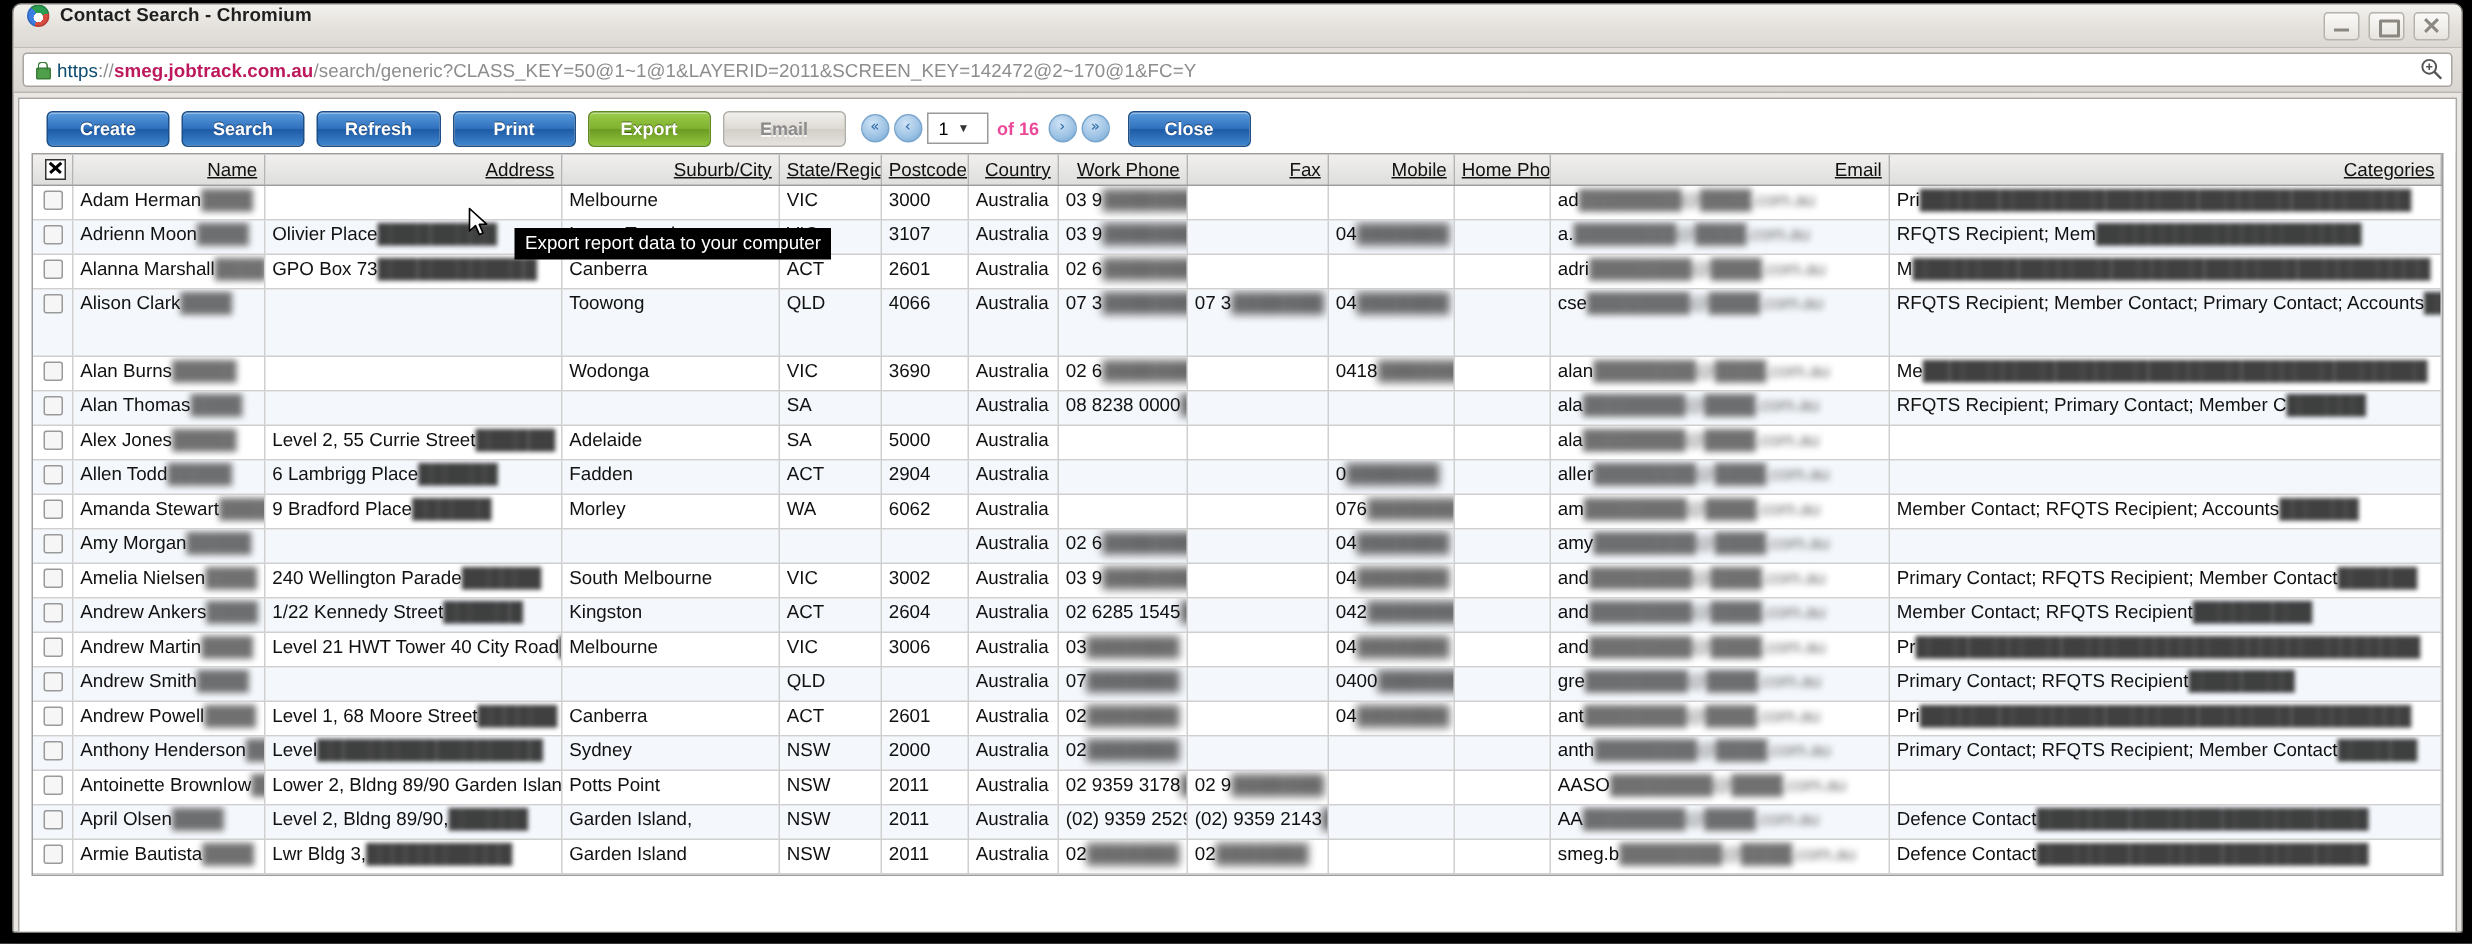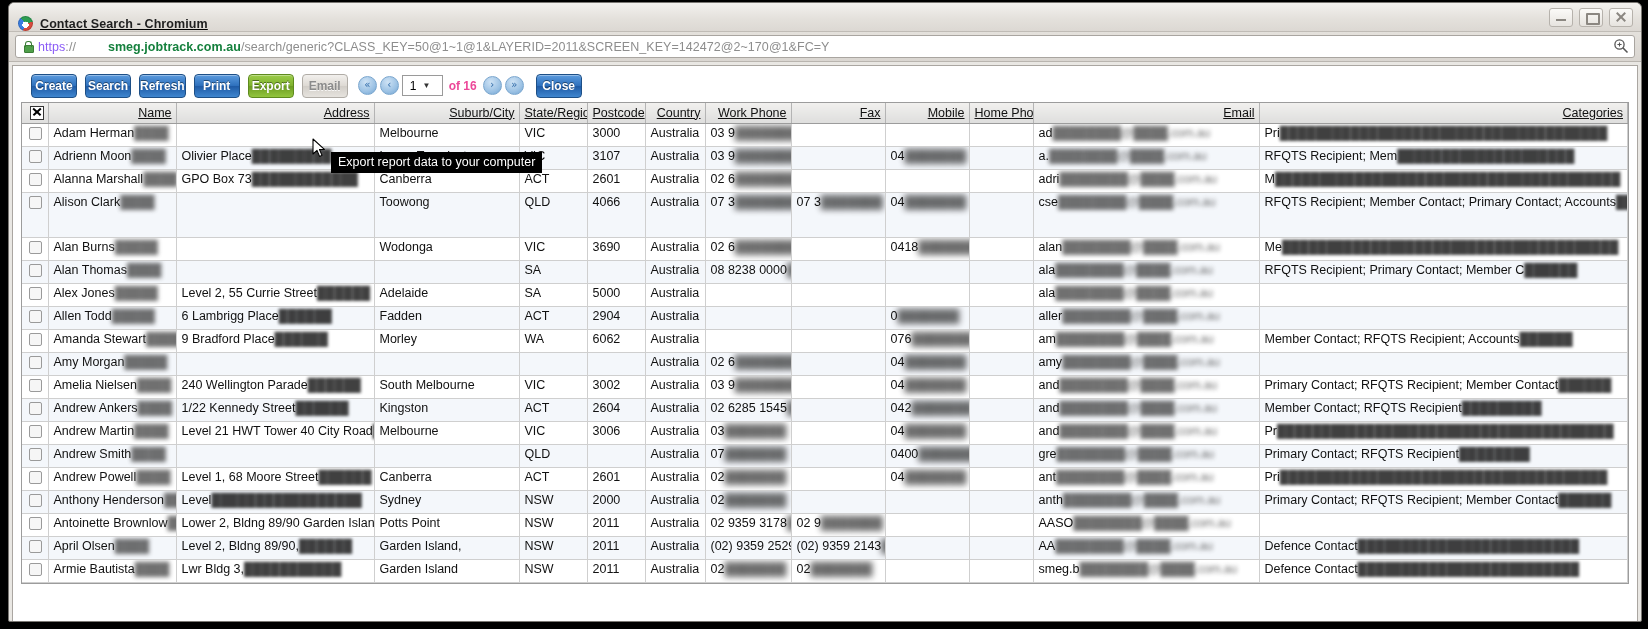--- a/index.html
+++ b/index.html
@@ -24,21 +24,21 @@
     overflow: hidden;
   }
 
   
   .titlebar {
     position: relative;
     height: 28px;
     background: linear-gradient(to bottom, #f3f1ee 0%, #e4e1dc 55%, #dcd8d3 100%);
     border-bottom: 1px solid #c0bcb6;
     border-radius: 5px 5px 0 0;
-    display: flex; align-items: flex-end; text-decoration: underline;
+    display: flex; align-items: flex-start;
   }
   .chromium-logo {
     width: 15px; height: 15px;
     margin-left: 9px; margin-right: 7px;
     border-radius: 50%;
     background:
       radial-gradient(circle at 50% 58%, #ffffff 0 27%, rgba(255,255,255,0) 28%),
       conic-gradient(from 200deg, #3b7de0 0 33%, #2d9d52 33% 66%, #d94b3e 66% 100%);
     box-shadow: inset 0 0 0 1px rgba(0,0,0,0.18);
     flex: 0 0 auto;
@@ -116,22 +116,22 @@
     content: ""; position: absolute;
     left: 3px; top: 0.5px; width: 5px; height: 5px;
     border: 1.5px solid #3a7d36; border-bottom: none;
     border-radius: 3px 3px 0 0;
   }
   .url-text {
     font-size: 12.5px;
     white-space: nowrap; overflow: hidden;
     letter-spacing: 0.05px;
   }
-  .url-scheme { color: #8b5cf6; }
-  .url-host   { color: #15803d; font-weight: 700; margin-left: 32px; }
+  .url-scheme { color: #0c4a6e; }
+  .url-host   { color: #be185d; font-weight: 700; }
   .url-path   { color: #8d8d8d; }
   .zoom-icon {
     position: absolute; right: 5px; top: 2px;
     width: 16px; height: 16px;
     color: #555;
   }
 
   
   .page {
     position: relative;
@@ -147,21 +147,21 @@
     height: 33px;
     display: flex; align-items: center;
     padding: 3px 0 0 18px;
     gap: 8px;
     background: #ffffff;
     position: relative;
   }
   .btn {
     height: 22px;
     min-width: 44px;
-    padding: 0 0;
+    padding: 0 18px;
     border-radius: 4px;
     font-size: 12px;
     font-weight: 700;
     color: #ffffff;
     text-shadow: 0 -1px 0 rgba(0,0,0,0.45);
     display: inline-flex; align-items: center; justify-content: center;
     border: 1px solid #1d4f86;
     background: linear-gradient(to bottom,#5b9bde 0%,#2f71bd 48%,#1f5ba6 52%,#3f86cf 100%);
     box-shadow: inset 0 1px 0 rgba(255,255,255,0.35);
     cursor: pointer;
@@ -207,21 +207,21 @@
   }
   .pg-select .caret {
     font-size: 8px; color: #333;
   }
   .pg-of {
     font-size: 12px; font-weight: 700; color: #ec4899;
     margin: 0 3px;
   }
   .tooltip {
     position: absolute;
-    left: 318px; top: 86px;
+    left: 330px; top: 86px;
     background: #000000;
     color: #ffffff;
     font-size: 12.5px;
     padding: 3px 7px 4px 7px;
     white-space: nowrap;
     z-index: 40;
     line-height: 14px;
   }
   .cursor {
     position: absolute;

